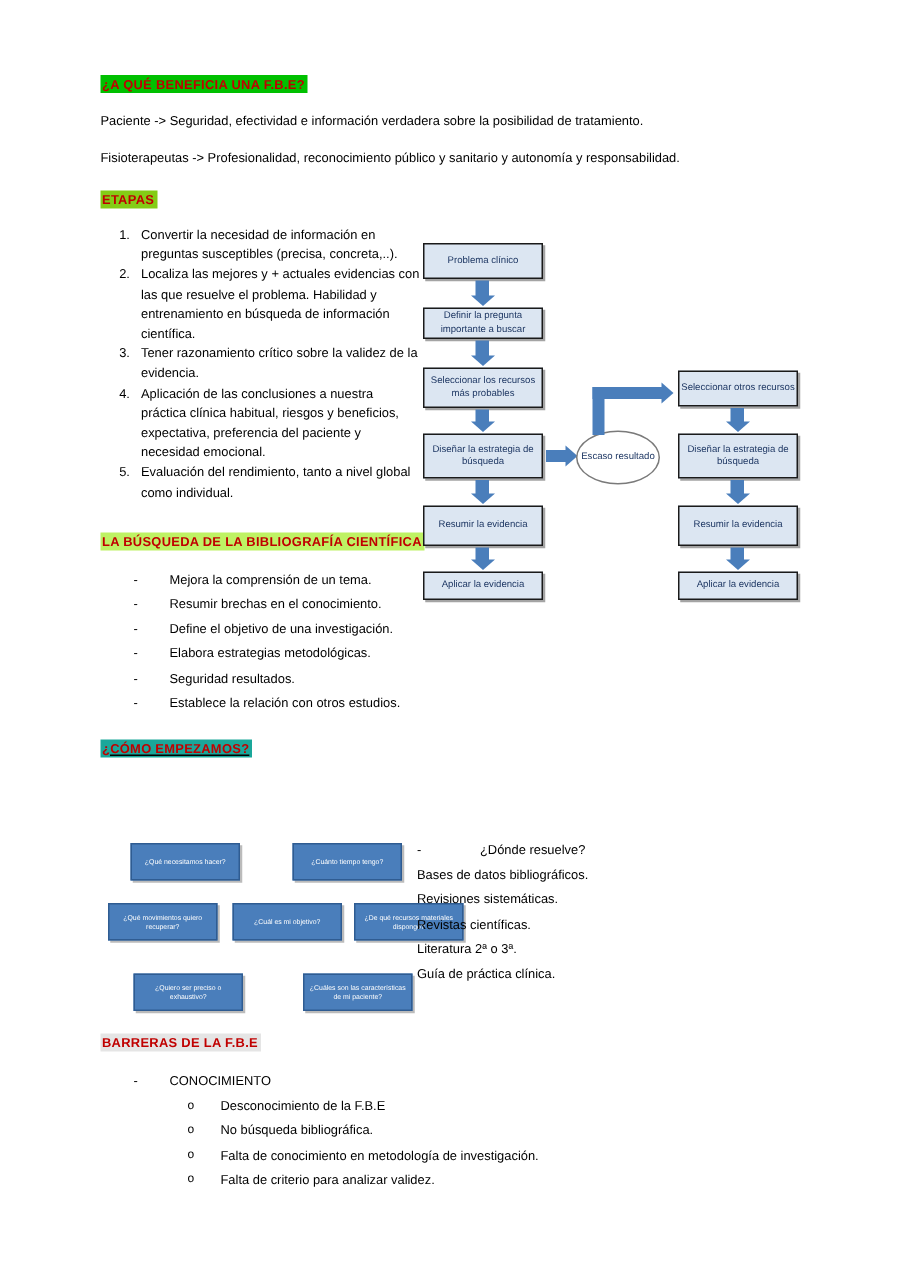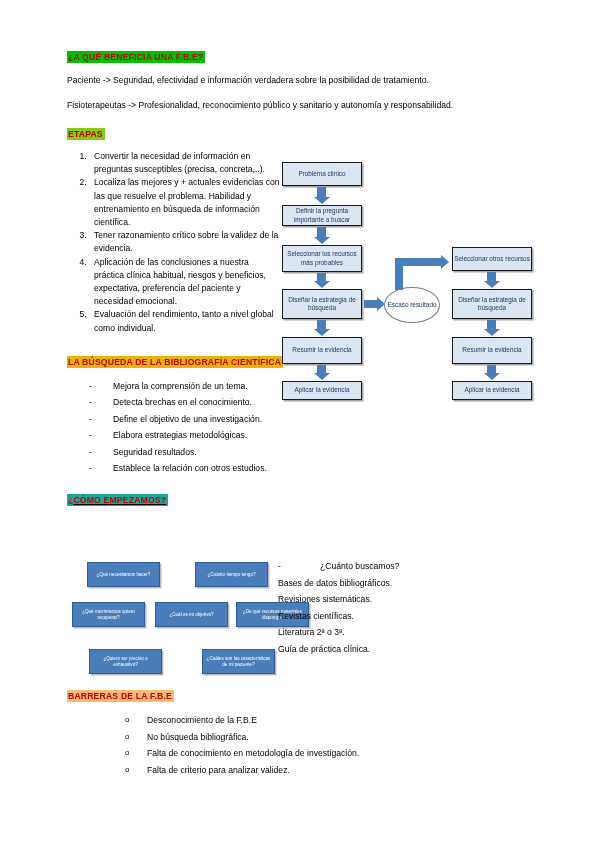--- a/index.html
+++ b/index.html
@@ -10,23 +10,23 @@
     position:relative;overflow:hidden;
   }
   .page{position:relative;width:599px;height:848px;padding:0;}
   .content{position:absolute;left:67px;top:46px;width:465px;}
 
   
   .hl{display:inline;font-size:8.6px;font-weight:bold;letter-spacing:.2px;
       padding:1px 2px 1px 1px;line-height:13px;}
   .hl-green{background:#00c000;color:#c00000;}
   .hl-cyan{background:#84cc16;color:#c00000;}
-  .hl-blue{background:#eab308;color:#c00000;}
+  .hl-blue{background:#bef264;color:#c00000;}
   .hl-teal{background:#1aa79a;color:#c00000;}
-  .hl-darkgreen{background:#fdba74;color:#c00000;margin-top:44px;}
+  .hl-darkgreen{background:#e5e5e5;color:#c00000;margin-top:44px;}
   .hrow{margin:0 0 9px 0;}
 
   p.para{font-size:8.6px;line-height:14px;margin:0 0 11px 0;}
 
   
   ol.steps{margin:0;padding:0 0 0 22px;width:192px;font-size:8.6px;line-height:13.2px;}
   ol.steps li{margin:0 0 0 0;padding-left:5px;}
 
   
   ul.dash{list-style:none;margin:0;padding:0;font-size:8.6px;line-height:16.5px;}
@@ -91,21 +91,21 @@
       <li>Aplicación de las conclusiones a nuestra práctica clínica habitual, riesgos y beneficios, expectativa, preferencia del paciente y necesidad emocional.</li>
       <li>Evaluación del rendimiento, tanto a nivel global como individual.</li>
     </ol>
 
     <div class="hrow" style="margin-top:16px;">
       <span class="hl hl-blue">LA BÚSQUEDA DE LA BIBLIOGRAFÍA CIENTÍFICA</span>
     </div>
 
     <ul class="dash">
       <li>Mejora la comprensión de un tema.</li>
-      <li>Detecta brechas en el conocimiento.</li>
+      <li>Resumir brechas en el conocimiento.</li>
       <li>Define el objetivo de una investigación.</li>
       <li>Elabora estrategias metodológicas.</li>
       <li>Seguridad resultados.</li>
       <li>Establece la relación con otros estudios.</li>
     </ul>
 
     <div class="hrow" style="margin-top:12px;text-decoration:underline;">
       <span class="hl hl-teal">¿CÓMO EMPEZAMOS?</span>
     </div>
   </div>
@@ -164,32 +164,35 @@
 
     <div class="qbox" style="left:5px;top:46px;width:73px;height:25px;">¿Qué movimientos quiero recuperar?</div>
     <div class="qbox" style="left:88px;top:46px;width:73px;height:25px;">¿Cuál es mi objetivo?</div>
     <div class="qbox" style="left:169px;top:46px;width:73px;height:25px;">¿De qué recursos materiales dispongo?</div>
 
     <div class="qbox" style="left:22px;top:93px;width:73px;height:25px;">¿Quiero ser preciso o exhaustivo?</div>
     <div class="qbox" style="left:135px;top:93px;width:73px;height:25px;">¿Cuáles son las características de mi paciente?</div>
   </div>
 
   <div class="rightcol">
-    <div class="first">¿Cuánto buscamos?</div>
+    <div class="first">¿Dónde resuelve?</div>
     <div>Bases de datos bibliográficos.</div>
     <div>Revisiones sistemáticas.</div>
     <div>Revistas científicas.</div>
     <div>Literatura 2ª o 3ª.</div>
     <div>Guía de práctica clínica.</div>
   </div>
 
   <div style="position:absolute;left:67px;top:685px;width:465px;">
     <div class="hrow">
       <span class="hl hl-darkgreen">BARRERAS DE LA F.B.E</span>
     </div>
+    <ul class="dash" style="margin-top:6px;">
+      <li>CONOCIMIENTO</li>
+    </ul>
     <ul class="circ">
       <li>Desconocimiento de la F.B.E</li>
       <li>No búsqueda bibliográfica.</li>
       <li>Falta de conocimiento en metodología de investigación.</li>
       <li>Falta de criterio para analizar validez.</li>
     </ul>
   </div>
 
 </div>
 

